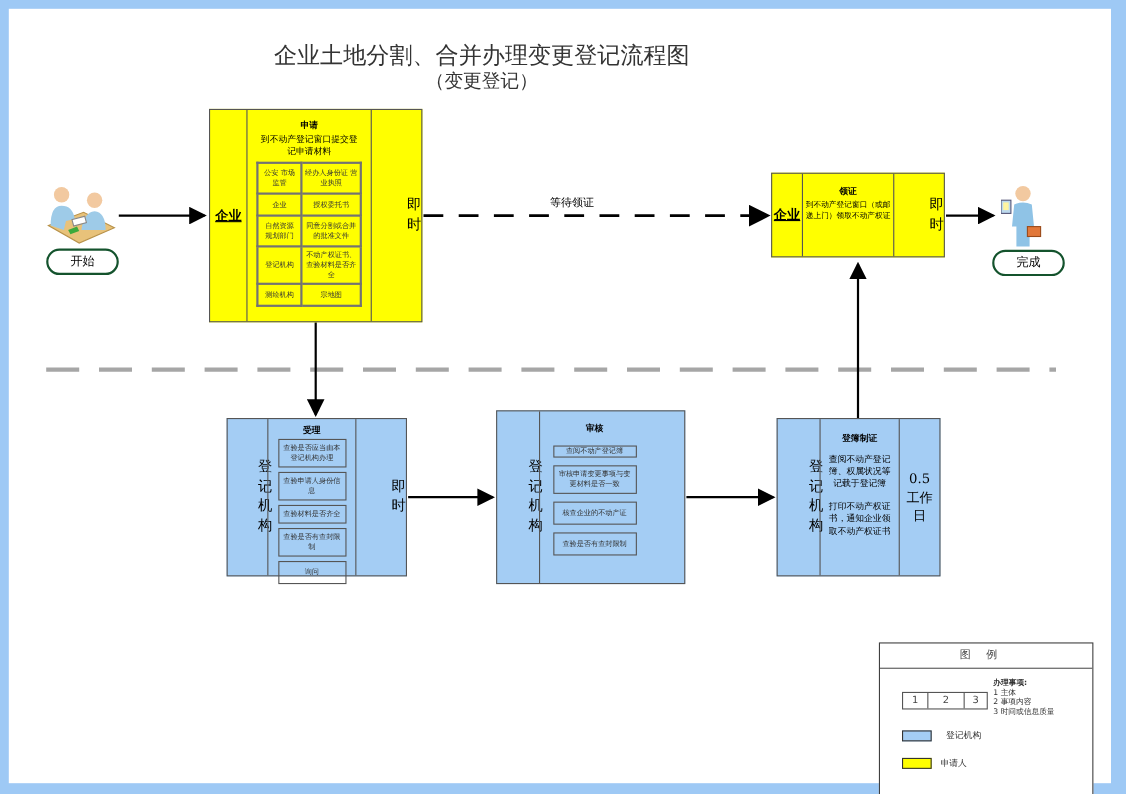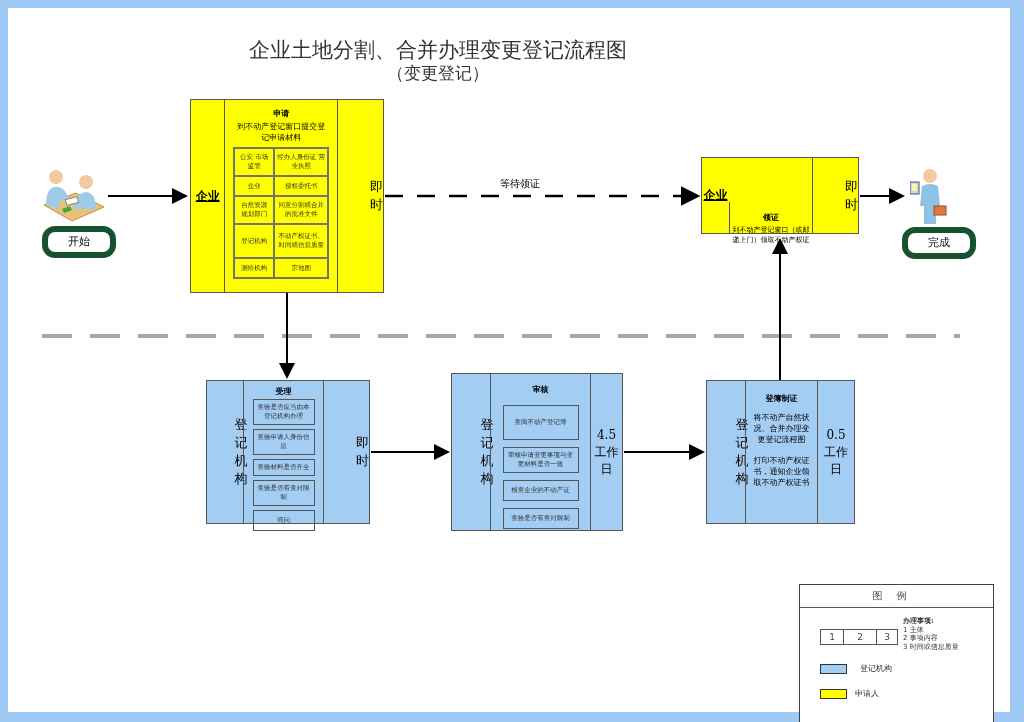--- a/index.html
+++ b/index.html
@@ -16,21 +16,21 @@
   .col + .col{border-left:1px solid #555;}
   .subj{font-size:12px;font-weight:bold;text-decoration:underline;}
   .subj2{font-size:13px;line-height:18px;margin-left:32px;}
   .time{font-size:12px;line-height:17px;font-family:"DejaVu Serif",serif;}
   .mid{flex-direction:column;justify-content:flex-start;padding-top:8px;}
   .head{font-size:8px;font-weight:bold;margin-bottom:2px;}
   .desc{font-size:8px;line-height:11px;}
   table.mat{border-collapse:collapse;margin-top:4px;font-size:6.5px;line-height:9px;}
   table.mat td{border:2px solid #737373;text-align:center;padding:2px 2px;color:#333;}
   .item{border:1px solid #555;font-size:6.5px;line-height:9px;padding:3px 2px;margin:4px auto 0;box-sizing:border-box;text-align:center;color:#333;}
-  .pill{position:absolute;border:6px solid #14532d;border-radius:13px;background:#fff;font-size:11px;text-align:center;line-height:20px;}
+  .pill{position:absolute;border:2px solid #14532d;border-radius:13px;background:#fff;font-size:11px;text-align:center;line-height:20px;}
   .legend{position:absolute;left:799px;top:584px;width:195px;height:156px;border:1px solid #404040;box-sizing:border-box;background:#fff;}
   .lg-title{height:22px;border-bottom:1px solid #555;font-size:10px;text-align:center;line-height:22px;letter-spacing:14px;color:#444;}
   .lg-cells{position:absolute;left:20px;top:44px;display:flex;border:1px solid #555;}
   .lg-cells span{font-size:9px;line-height:14px;text-align:center;color:#444;}
   .lg-cells span + span{border-left:1px solid #555;}
   .lg-notes{position:absolute;left:103px;top:32px;font-size:7px;line-height:8.5px;color:#333;}
   .lg-swatch{position:absolute;width:25px;height:8px;border:1px solid #333;}
   .lg-label{position:absolute;font-size:8px;color:#333;}
 </style>
 </head>
@@ -95,39 +95,39 @@
         <tr>
           <td style="height:14px;">企业</td>
           <td>授权委托书</td>
         </tr>
         <tr>
           <td style="height:22px;text-align:center;">自然资源 规划部门</td>
           <td>同意分割或合并的批准文件</td>
         </tr>
         <tr>
           <td style="height:28px;">登记机构</td>
-          <td>不动产权证书、时间或信息质量</td>
+          <td>不动产权证书、查验材料是否齐全</td>
         </tr>
         <tr>
           <td style="height:14px;">测绘机构</td>
           <td>宗地图</td>
         </tr>
       </tbody>
     </table>
   </div>
   <div class="col" style="flex:1;">
     <span class="subj2">即时</span>
   </div>
 </div>
 
 <div class="box yellow" style="left:701px;top:157px;width:158px;height:77px;">
   <div class="col" style="width:32px;">
     <span class="subj">企业</span>
   </div>
-  <div class="col mid" style="width:92px;padding-top:10px;margin-top:44px;">
+  <div class="col mid" style="width:92px;padding-top:10px;">
     <div class="head">领证</div>
     <div class="desc" style="width:82px;font-size:7px;line-height:10px;">到不动产登记窗口（或邮递上门）领取不动产权证</div>
   </div>
   <div class="col" style="flex:1;">
     <span class="subj2">即时</span>
   </div>
 </div>
 
 <div class="box blue" style="left:206px;top:380px;width:164px;height:144px;">
   <div class="col" style="width:36px;">
@@ -145,37 +145,34 @@
     <span class="subj2">即时</span>
   </div>
 </div>
 
 <div class="box blue" style="left:451px;top:373px;width:172px;height:158px;">
   <div class="col" style="width:38px;">
     <span class="subj2" style="width:26px;">登记机构</span>
   </div>
   <div class="col mid" style="width:100px;padding-top:10px;">
     <div class="head">审核</div>
-    <div class="item" style="width:76px;margin-top:8px;padding:12px 2px;">查阅不动产登记簿</div>
+    <div class="item" style="width:76px;margin-top:8px;padding:0 2px;">查阅不动产登记簿</div>
     <div class="item" style="width:76px;margin-top:7px;">审核申请变更事项与变更材料是否一致</div>
     <div class="item" style="width:76px;margin-top:7px;padding:5px 2px;">核查企业的不动产证</div>
     <div class="item" style="width:76px;margin-top:7px;padding:5px 2px;">查验是否有查封限制</div>
-  </div>
-  <div class="col" style="flex:1;">
-    <span class="time" style="width:30px;">4.5工作日</span>
   </div>
 </div>
 
 <div class="box blue" style="left:706px;top:380px;width:149px;height:144px;">
   <div class="col" style="width:38px;">
     <span class="subj2" style="width:26px;">登记机构</span>
   </div>
   <div class="col mid" style="width:72px;padding-top:12px;">
     <div class="head">登簿制证</div>
-    <div class="desc" style="width:56px;margin-top:6px;">将不动产自然状况、合并办理变更登记流程图</div>
+    <div class="desc" style="width:56px;margin-top:6px;">查阅不动产登记簿、权属状况等记载于登记簿</div>
     <div class="desc" style="width:56px;margin-top:10px;">打印不动产权证书，通知企业领取不动产权证书</div>
   </div>
   <div class="col" style="flex:1;">
     <span class="time" style="width:30px;">0.5工作日</span>
   </div>
 </div>
 
 <div class="legend">
   <div class="lg-title">图例</div>
   <div class="lg-cells">

